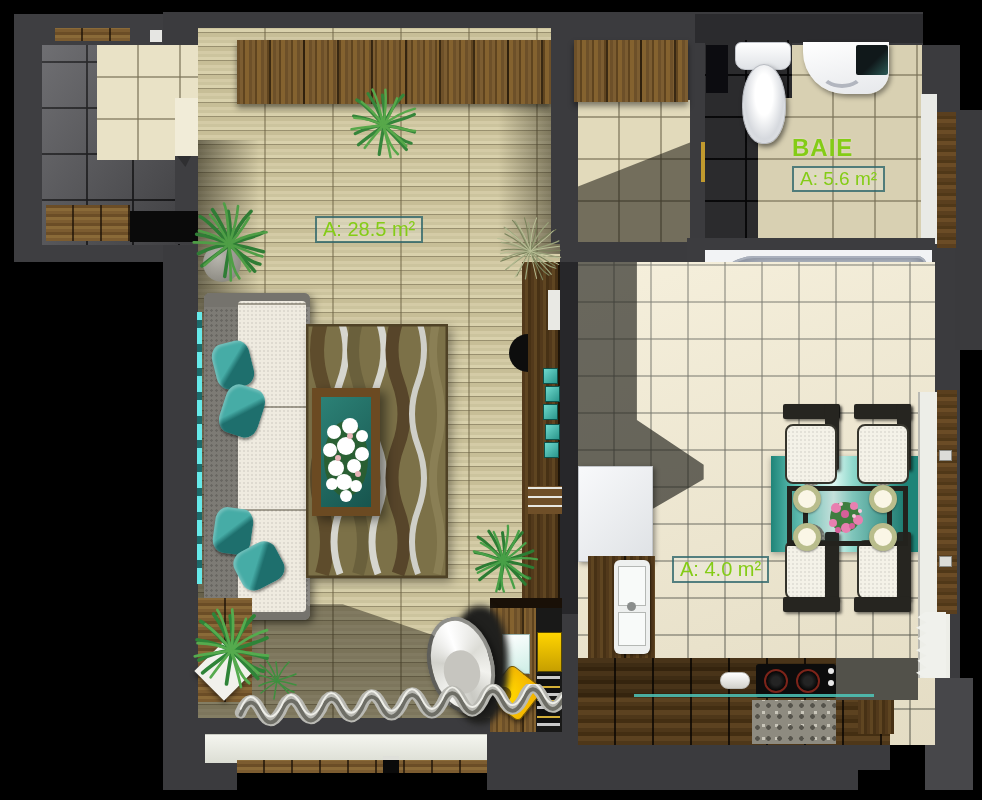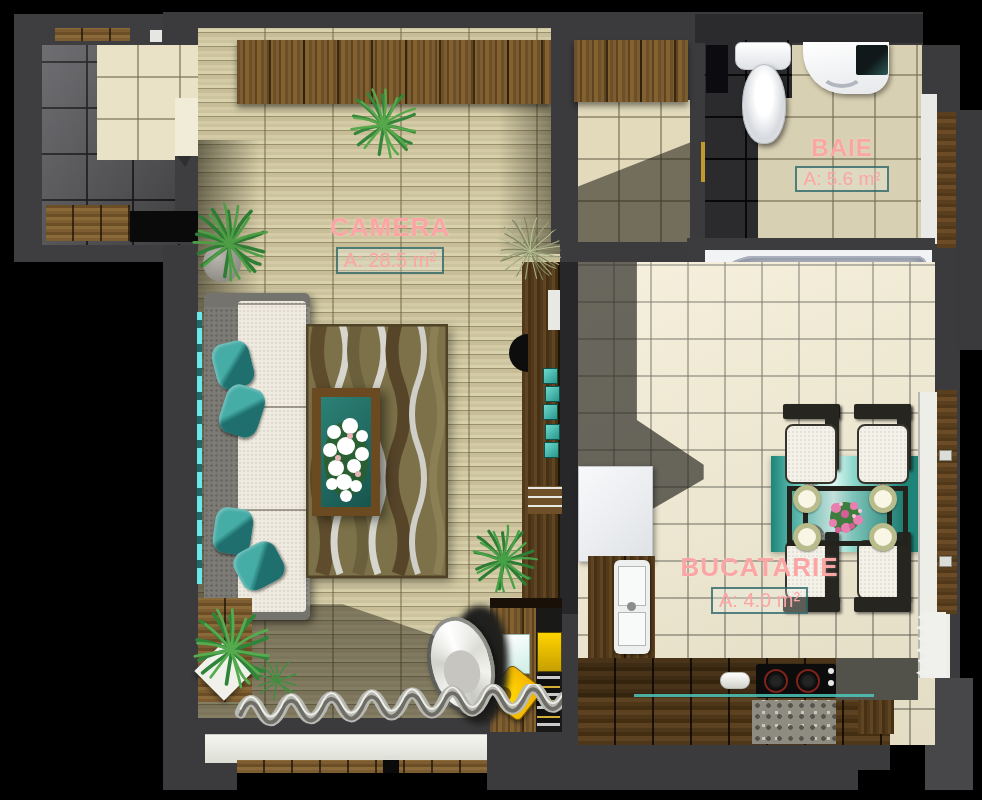--- a/index.html
+++ b/index.html
@@ -49,21 +49,21 @@
   .woodh2{background-color:#4a3417;
     background-image:
       repeating-linear-gradient(90deg, transparent 0 36px, rgba(10,6,2,.8) 36px 38px),
       repeating-linear-gradient(0deg, #4e3719 0 4px, #5c4220 4px 9px, #432e12 9px 13px);}
   .woodplank{background-color:#7a5a2e;
     background-image:
       repeating-linear-gradient(90deg, transparent 0 26px, rgba(25,15,5,.7) 26px 28px),
       repeating-linear-gradient(0deg, #7c5c30 0 3px, #8a6a38 3px 6px, #6b4d26 6px 9px);}
   .speck{background-image:radial-gradient(circle, rgba(0,0,0,.16) 1px, transparent 1.5px);
          background-size:5px 5px;}
-  .room-label{position:absolute;text-align:center;z-index:60;color:#fca5a5;}
+  .room-label{position:absolute;z-index:60;color:#84cc16;}
   .rl-title{font-weight:bold;font-size:26px;letter-spacing:1px;
             text-shadow:0 0 3px rgba(255,255,255,.35);}
   .rl-area{display:inline-block;margin-top:4px;padding:0 6px;font-size:20px;
            border:2px solid rgba(32,92,98,.75);background:rgba(238,242,232,.28);}
   .pillow{position:absolute;border-radius:30%;
           background:linear-gradient(135deg,#46aca6 0 45%,#1e6f6d 55% 100%);
           box-shadow:1px 2px 3px rgba(0,0,0,.45), inset 2px 2px 3px rgba(255,255,255,.25);}
   .tealbox{position:absolute;background:linear-gradient(135deg,#6fd9cd,#2a968c);
            border:1px solid #0e524c;}
   .plate{position:absolute;width:28px;height:28px;border-radius:50%;
@@ -338,25 +338,23 @@
       </g>
   </svg>
 
   <div class="abs" style="left:918px;top:392px;width:30px;height:286px;background:#edeee8;border-left:2px solid #b9b9b3;"></div>
   <div class="abs woodh" style="left:937px;top:390px;width:20px;height:224px;"></div>
   <div class="handle" style="left:939px;top:450px;width:13px;height:11px;"></div>
   <div class="handle" style="left:939px;top:556px;width:13px;height:11px;"></div>
   <div class="abs" style="left:916px;top:612px;width:30px;height:66px;background:#f0f1ec;clip-path:polygon(30% 0,100% 0,100% 100%,30% 100%,0 92%,35% 84%,5% 74%,35% 66%,0 58%,35% 50%,5% 40%,35% 32%,0 24%,35% 16%,5% 8%,30% 0);"></div>
 
   <div class="room-label" style="left:315px;top:212px;width:150px;">
-    <div class="rl-title">CAMERA</div>
     <div class="rl-area">A: 28.5 m²</div>
   </div>
   <div class="room-label" style="left:792px;top:134px;width:100px;">
     <div class="rl-title" style="font-size:24px;">BAIE</div>
     <div class="rl-area" style="font-size:19px;">A: 5.6 m²</div>
   </div>
   <div class="room-label" style="left:672px;top:552px;width:175px;">
-    <div class="rl-title">BUCATARIE</div>
     <div class="rl-area">A: 4.0 m²</div>
   </div>
 
 </div>
 
 </body></html>

